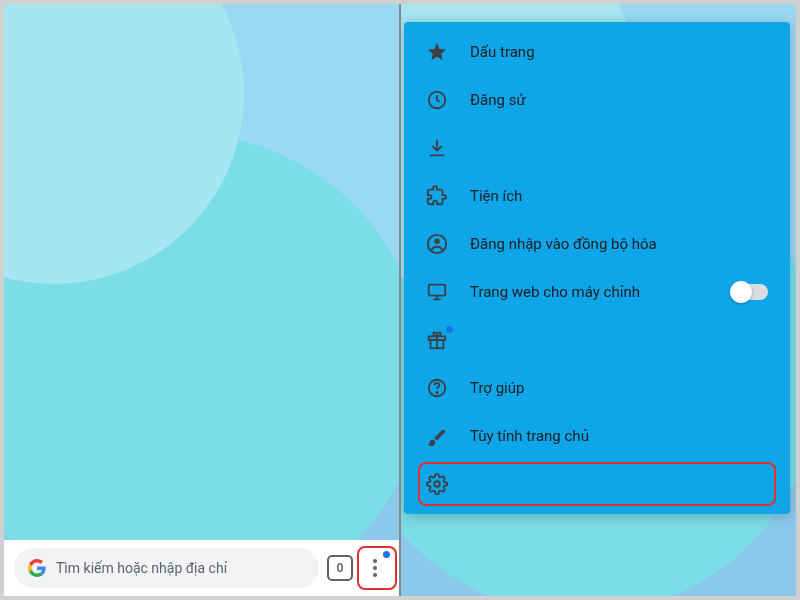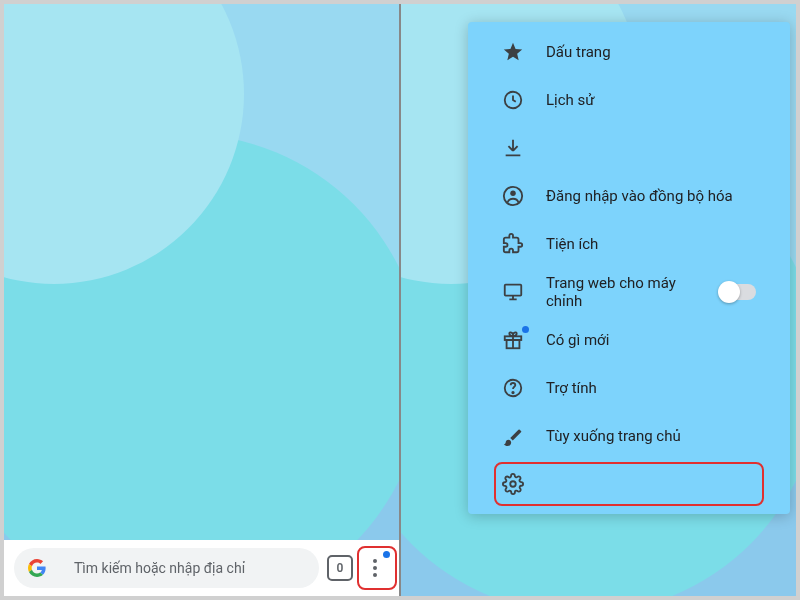--- a/index.html
+++ b/index.html
@@ -6,30 +6,30 @@
 body{width:800px;height:600px;overflow:hidden;background:#fff}
 .frame{position:relative;width:800px;height:600px;border:4px solid #d0d0d0;display:flex}
 .pane{position:relative;flex:1;overflow:hidden}
 .divider{width:2px;background:#888}
 .wallpaper{position:absolute;inset:0;background:#8bc9ec}
 .circle{position:absolute;border-radius:50%}
 .c1{width:700px;height:700px;left:-160px;top:-260px;background:#99d9f1}
 .c2{width:480px;height:480px;left:-60px;top:130px;background:#7bdde8}
 .c3{width:380px;height:380px;left:-140px;top:-100px;background:#a6e5f2}
 .addrbar{position:absolute;left:0;right:0;bottom:0;height:56px;background:#fff;display:flex;align-items:center;padding:0 10px;gap:8px}
-.omnibox{flex:1;height:40px;background:#f1f3f4;border-radius:20px;display:flex;align-items:center;padding:0 14px;gap:28px;color:#5f6368;font-size:14px}
+.omnibox{flex:1;height:40px;background:#f1f3f4;border-radius:20px;display:flex;align-items:center;padding:0 14px;gap:10px;color:#5f6368;font-size:14px}
 .gicon{width:18px;height:18px;flex:0 0 18px}
 .tabcount{width:26px;height:26px;border:2px solid #5f6368;border-radius:5px;display:flex;align-items:center;justify-content:center;font-size:12px;font-weight:600;color:#5f6368}
 .morebtn{width:28px;height:30px;display:flex;align-items:center;justify-content:center;position:relative}
 .dots{display:flex;flex-direction:column;gap:3px}
 .dot{width:4px;height:4px;border-radius:50%;background:#5f6368}
 .bluedot{position:absolute;top:-2px;right:-1px;width:7px;height:7px;border-radius:50%;background:#1a73e8}
 .hl{position:absolute;border:2.5px solid #e03030;border-radius:8px;pointer-events:none}
 .hl1{right:2px;bottom:6px;width:40px;height:44px}
-.menu{position:absolute;top:18px;right:6px;width:322px;background:#7dd3fc;border-radius:4px;box-shadow:0 2px 14px rgba(0,0,0,.22);padding:6px 16px}
+.menu{position:absolute;top:18px;right:6px;width:386px;background:#0ea5e9;border-radius:4px;box-shadow:0 2px 14px rgba(0,0,0,.22);padding:6px 4px}
 .mi{display:flex;align-items:center;height:48px;padding:0 18px;gap:22px;color:#202124;font-size:15px;cursor:pointer}
 .mi .icon{width:22px;height:22px;display:flex;align-items:center;justify-content:center;color:#3c4043;position:relative}
 .mi .txt{flex:1}
 .toggle{width:36px;height:16px;background:#dadce0;border-radius:10px;position:relative}
 .toggle::after{content:"";position:absolute;left:-2px;top:-3px;width:22px;height:22px;border-radius:50%;background:#fff;box-shadow:0 1px 3px rgba(0,0,0,.3)}
 .miwrap{position:relative}
 .hl2{left:10px;right:10px;top:2px;bottom:2px}
 svg{width:100%;height:100%}
 .badge{position:absolute;top:-3px;right:-5px;width:7px;height:7px;border-radius:50%;background:#1a73e8}
 </style>
@@ -91,49 +91,49 @@
         <span class="txt">Dấu trang</span>
       </div>
 
       <div class="mi">
         <span class="icon">
           <svg viewBox="0 0 24 24" fill="none" stroke="#3c4043" stroke-width="2">
               <circle cx="12" cy="12" r="9"></circle>
               <path d="M12 7v5l3 2"></path>
             </svg>
         </span>
-        <span class="txt">Lịch sử</span>
+        <span class="txt">Đăng sử</span>
       </div>
 
       <div class="mi">
         <span class="icon">
           <svg viewBox="0 0 24 24" fill="none" stroke="#3c4043" stroke-width="2">
               <path d="M12 3v12m0 0l-5-5m5 5l5-5M4 20h16"></path>
             </svg>
         </span>
       </div>
 
       <div class="mi">
         <span class="icon">
+          <svg viewBox="0 0 24 24" fill="none" stroke="#3c4043" stroke-width="2">
+              <path d="M20 11h-2V7a2 2 0 00-2-2h-4V3a2 2 0 10-4 0v2H4a2 2 0 00-2 2v4h2a2 2 0 110 4H2v4a2 2 0 002 2h4v-2a2 2 0 114 0v2h4a2 2 0 002-2v-4h2a2 2 0 100-4z"></path>
+            </svg>
+        </span>
+        <span class="txt">Tiện ích</span>
+      </div>
+
+      <div class="mi">
+        <span class="icon">
           <svg viewBox="0 0 24 24" fill="#3c4043">
               <circle cx="12" cy="12" r="10" fill="none" stroke="#3c4043" stroke-width="2"></circle>
               <circle cx="12" cy="9" r="3"></circle>
               <path d="M6 19c1-3 4-4 6-4s5 1 6 4" fill="none" stroke="#3c4043" stroke-width="2"></path>
             </svg>
         </span>
         <span class="txt">Đăng nhập vào đồng bộ hóa</span>
-      </div>
-
-      <div class="mi">
-        <span class="icon">
-          <svg viewBox="0 0 24 24" fill="none" stroke="#3c4043" stroke-width="2">
-              <path d="M20 11h-2V7a2 2 0 00-2-2h-4V3a2 2 0 10-4 0v2H4a2 2 0 00-2 2v4h2a2 2 0 110 4H2v4a2 2 0 002 2h4v-2a2 2 0 114 0v2h4a2 2 0 002-2v-4h2a2 2 0 100-4z"></path>
-            </svg>
-        </span>
-        <span class="txt">Tiện ích</span>
       </div>
 
       <div class="mi">
         <span class="icon">
           <svg viewBox="0 0 24 24" fill="none" stroke="#3c4043" stroke-width="2">
               <rect x="3" y="4" width="18" height="12" rx="1"></rect>
               <path d="M8 20h8m-4-4v4"></path>
             </svg>
         </span>
         <span class="txt">Trang web cho máy chỉnh</span>
@@ -142,41 +142,40 @@
 
       <div class="mi">
         <span class="icon">
           <svg viewBox="0 0 24 24" fill="none" stroke="#3c4043" stroke-width="2">
               <rect x="3" y="8" width="18" height="4"></rect>
               <rect x="5" y="12" width="14" height="9"></rect>
               <path d="M12 8v13M12 8c-2 0-4-1-4-3s3-2 4 1c1-3 4-3 4-1s-2 3-4 3z"></path>
             </svg>
           <span class="badge"></span>
         </span>
-        <span class="txt">Có gì mới</span>
       </div>
 
       <div class="mi">
         <span class="icon">
           <svg viewBox="0 0 24 24" fill="none" stroke="#3c4043" stroke-width="2">
               <circle cx="12" cy="12" r="9"></circle>
               <path d="M9.5 9a2.5 2.5 0 115 0c0 1.5-2.5 2-2.5 4"></path>
               <circle cx="12" cy="17" r="0.8" fill="#3c4043"></circle>
             </svg>
         </span>
-        <span class="txt">Trợ tính</span>
+        <span class="txt">Trợ giúp</span>
       </div>
 
       <div class="mi">
         <span class="icon">
           <svg viewBox="0 0 24 24" fill="#3c4043">
               <path d="M7 16c-1.66 0-3 1.34-3 3 0 1.31-1.16 2-2 2 .92 1.22 2.49 2 4 2 2.21 0 4-1.79 4-4 0-1.66-1.34-3-3-3zm13.71-9.37l-1.34-1.34a.996.996 0 00-1.41 0L9 14.25 11.75 17l8.96-8.96a.996.996 0 000-1.41z"></path>
             </svg>
         </span>
-        <span class="txt">Tùy xuống trang chủ</span>
+        <span class="txt">Tùy tính trang chủ</span>
       </div>
 
       <div class="miwrap">
         <div class="mi">
           <span class="icon">
             <svg viewBox="0 0 24 24" fill="none" stroke="#3c4043" stroke-width="2">
                 <circle cx="12" cy="12" r="3"></circle>
                 <path d="M19.4 15a1.65 1.65 0 00.33 1.82l.06.06a2 2 0 11-2.83 2.83l-.06-.06a1.65 1.65 0 00-1.82-.33 1.65 1.65 0 00-1 1.51V21a2 2 0 11-4 0v-.09a1.65 1.65 0 00-1-1.51 1.65 1.65 0 00-1.82.33l-.06.06a2 2 0 11-2.83-2.83l.06-.06a1.65 1.65 0 00.33-1.82 1.65 1.65 0 00-1.51-1H3a2 2 0 110-4h.09a1.65 1.65 0 001.51-1 1.65 1.65 0 00-.33-1.82l-.06-.06a2 2 0 112.83-2.83l.06.06a1.65 1.65 0 001.82.33h0a1.65 1.65 0 001-1.51V3a2 2 0 114 0v.09a1.65 1.65 0 001 1.51h0a1.65 1.65 0 001.82-.33l.06-.06a2 2 0 112.83 2.83l-.06.06a1.65 1.65 0 00-.33 1.82v0a1.65 1.65 0 001.51 1H21a2 2 0 110 4h-.09a1.65 1.65 0 00-1.51 1z"></path>
               </svg>
           </span>

